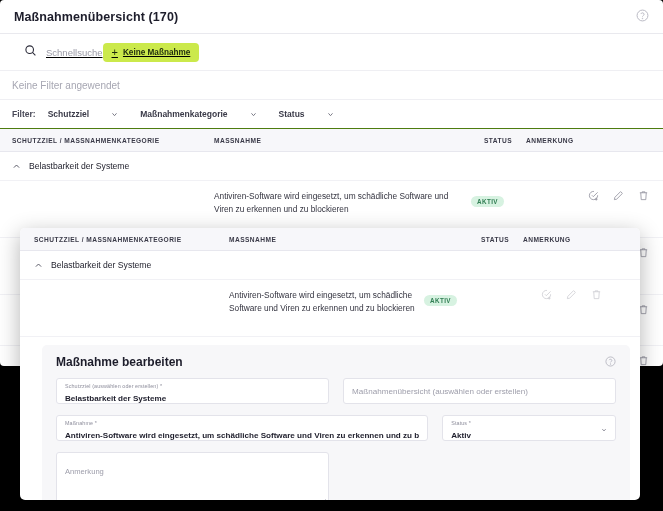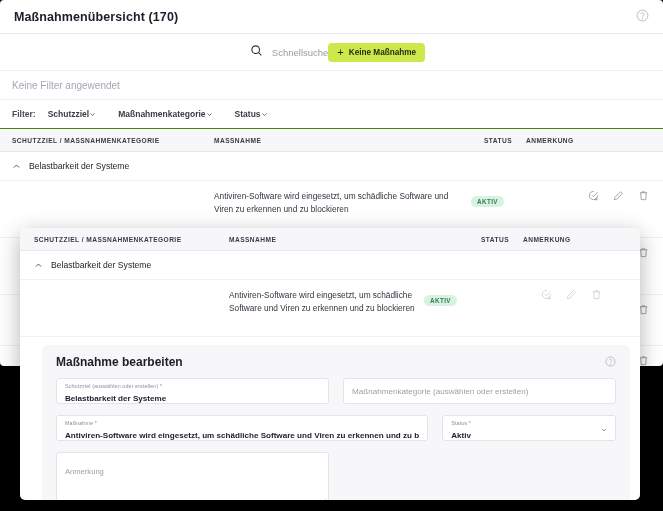--- a/index.html
+++ b/index.html
@@ -19,22 +19,22 @@
     border-radius:4px;
   }
   .hdr{
     height:33px;display:flex;align-items:center;justify-content:space-between;
     padding:0 14px;border-bottom:1px solid #e9e9ee;
   }
   .hdr-title{font-size:12.5px;font-weight:bold;color:#1d1d2b;letter-spacing:.1px;}
   .help-ico{width:13px;height:13px;color:#b8b8c2;}
 
   .searchbar{
-    height:36px;display:flex;align-items:center;justify-content:center;
-    padding:0 12px 0 24px;border-bottom:1px solid #efeff3;
+    height:36px;display:flex;align-items:center;justify-content:flex-start;
+    padding:0 12px 0 24px;border-bottom:1px solid #efeff3;text-decoration:underline;
   }
   .searchleft{display:flex;align-items:center;gap:9px;}
   .search-ico{width:13px;height:13px;color:#2a2a38;}
   .search-ph{font-size:9.5px;color:#9a9aa6;}
   .btn-new{
     display:flex;align-items:center;gap:5px;
     background:#cbe94b;color:#1d2a0d;border:none;border-radius:4px;
     height:19px;padding:0 9px;font-size:8.2px;font-weight:bold;
     font-family:"Liberation Sans",sans-serif;cursor:pointer;
   }
@@ -44,21 +44,21 @@
     height:28px;display:flex;align-items:center;padding:0 12px;
     font-size:10px;color:#a6a6b2;border-bottom:1px solid #efeff3;
   }
   .filterrow{
     height:28px;display:flex;align-items:center;gap:0;padding:0 12px;
     border-bottom:1px solid #4d7c0f;
     font-weight:bold;
   }
   .filterlabel{font-size:8.5px;color:#4a4a58;margin-right:12px;}
   .fchip{
-    display:flex;align-items:center;gap:0;margin-right:22px;
+    display:flex;align-items:center;gap:22px;margin-right:22px;
     font-size:8.5px;color:#3a3a48;cursor:pointer;
   }
   .caret{width:7px;height:7px;color:#6a6a78;}
 
   .thead{
     display:flex;align-items:center;height:22px;
     background:#f7f7fa;border-bottom:1px solid #e7e7ee;
     font-size:6.6px;font-weight:bold;letter-spacing:.45px;color:#3a3a48;
     padding:0 12px;
   }
@@ -321,21 +321,21 @@
         <path d="M9.1 9a3 3 0 0 1 5.8 1c0 2-2.9 2.5-2.9 4"></path>
         <circle cx="12" cy="17.5" r=".6" fill="currentColor"></circle>
     </svg>
 
     <div class="frow">
       <div class="field">
         <span class="flab">Schutzziel (auswählen oder erstellen) *</span>
         <span class="fval">Belastbarkeit der Systeme</span>
       </div>
       <div class="field empty">
-        <span class="fph" style="padding-top:0">Maßnahmenkategorie (auswählen oder erstellen)</span>
+        <span class="fph" style="padding-top:0">Maßnahmenübersicht (auswählen oder erstellen)</span>
       </div>
     </div>
 
     <div class="frow">
       <div class="field">
         <span class="flab">Maßnahme *</span>
         <span class="fval">Antiviren-Software wird eingesetzt, um schädliche Software und Viren zu erkennen und zu b</span>
       </div>
       <div class="field">
         <span class="flab">Status *</span>

